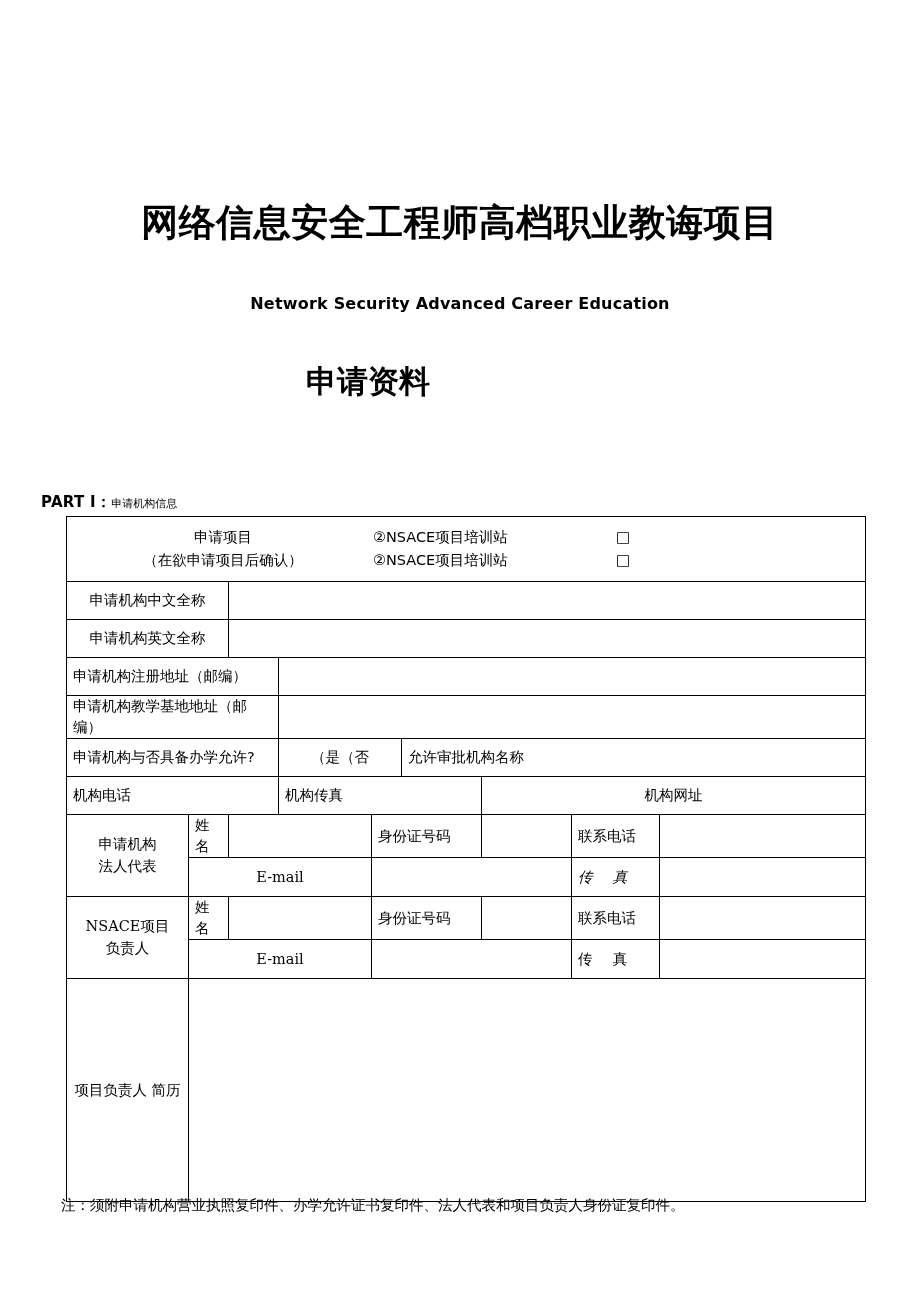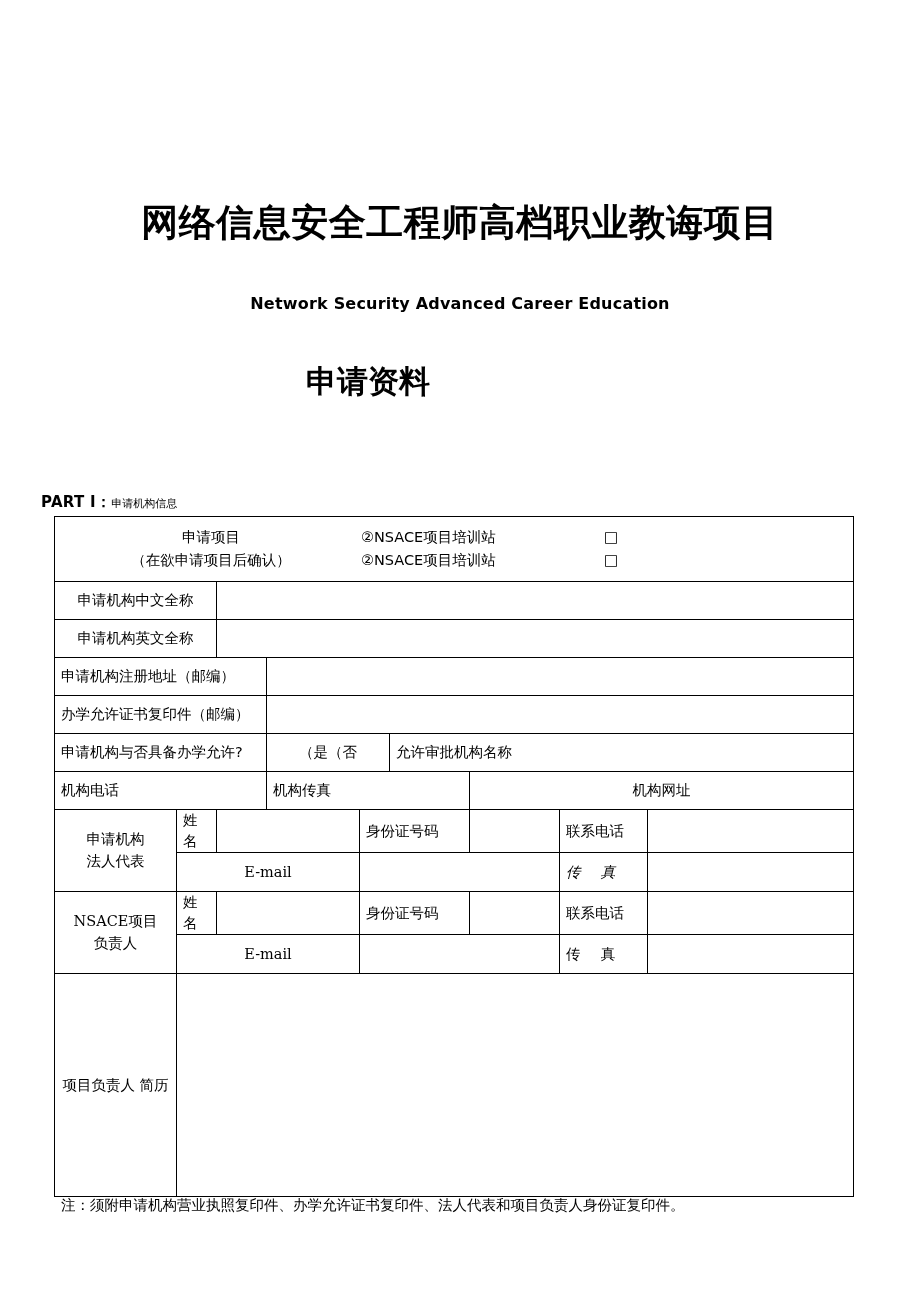--- a/index.html
+++ b/index.html
@@ -75,21 +75,21 @@
     letter-spacing: 0.3px;
   }
   .part-heading .part-title {
     font-size: 11px;
     font-weight: 400;
   }
 
   
   .form-table {
     position: absolute;
-    left: 54px;
+    left: 66px;
     top: 516px;
     width: 799px;
     border-collapse: collapse;
     table-layout: fixed;
     font-family: "DejaVu Sans", "Liberation Sans", sans-serif;
   }
   .form-table td {
     border: 1px solid #000000;
     font-size: 14.5px;
     padding: 0 6px;
@@ -210,21 +210,21 @@
       <td class="row-h-std c" colspan="3">申请机构英文全称</td>
       <td class="row-h-std" colspan="7"></td>
     </tr>
 
     <tr>
       <td class="row-h-std l" colspan="4">申请机构注册地址（邮编）</td>
       <td class="row-h-std" colspan="6"></td>
     </tr>
 
     <tr>
-      <td class="row-h-std l" colspan="4">办学允许证书复印件（邮编）</td>
+      <td class="row-h-std l" colspan="4">申请机构教学基地地址（邮编）</td>
       <td class="row-h-std" colspan="6"></td>
     </tr>
 
     <tr>
       <td class="row-h-std l" colspan="4">申请机构与否具备办学允许?</td>
       <td class="row-h-std c" colspan="2">（是（否</td>
       <td class="row-h-std l" colspan="4">允许审批机构名称</td>
     </tr>
 
     <tr>

